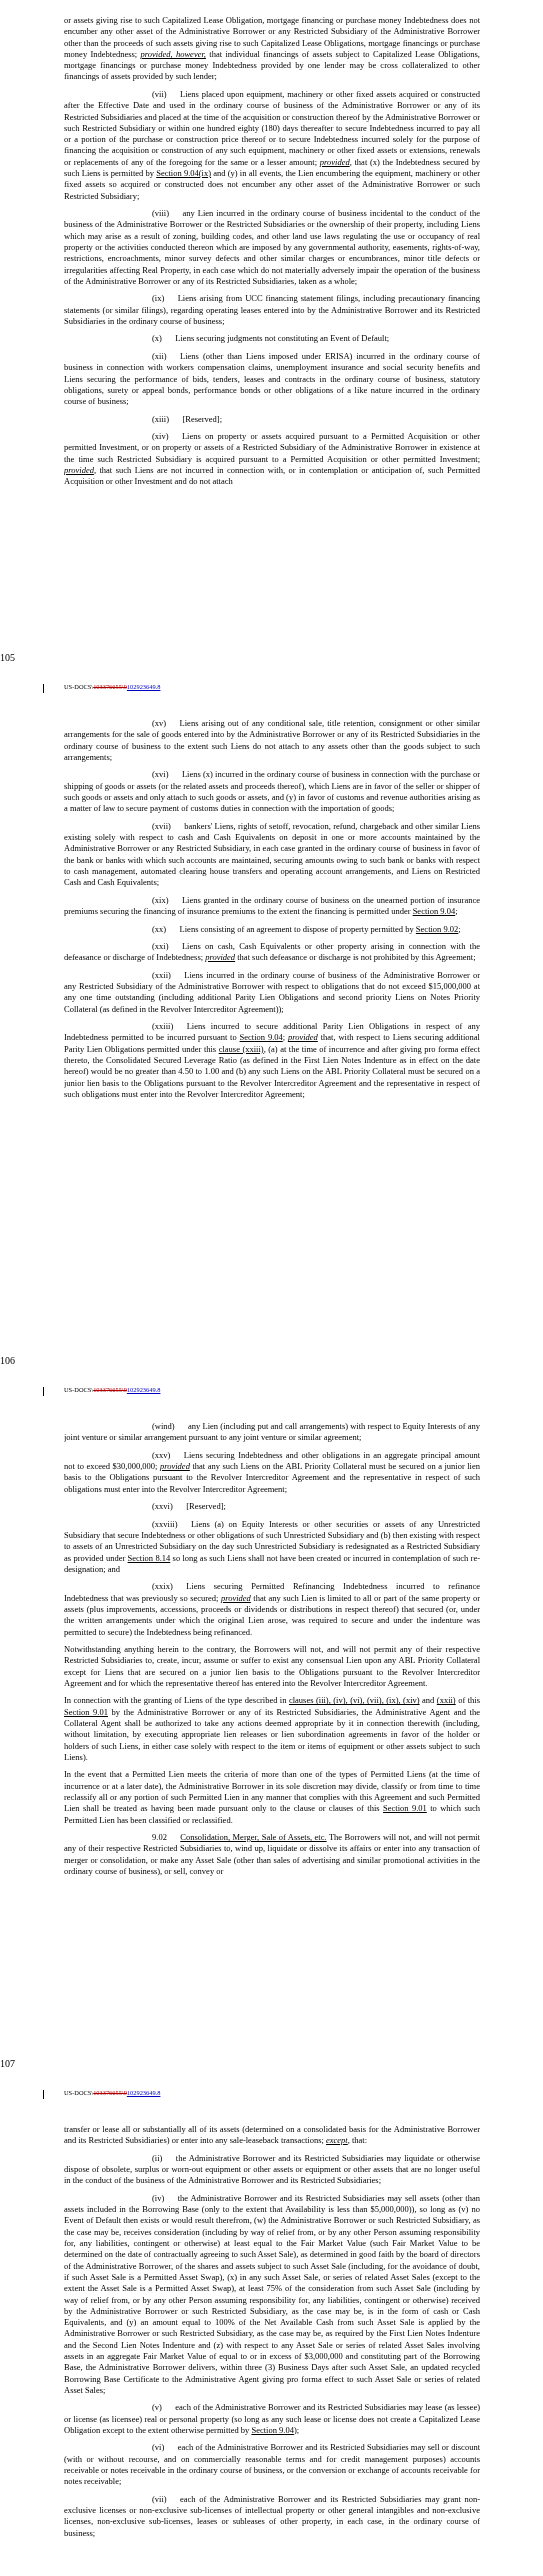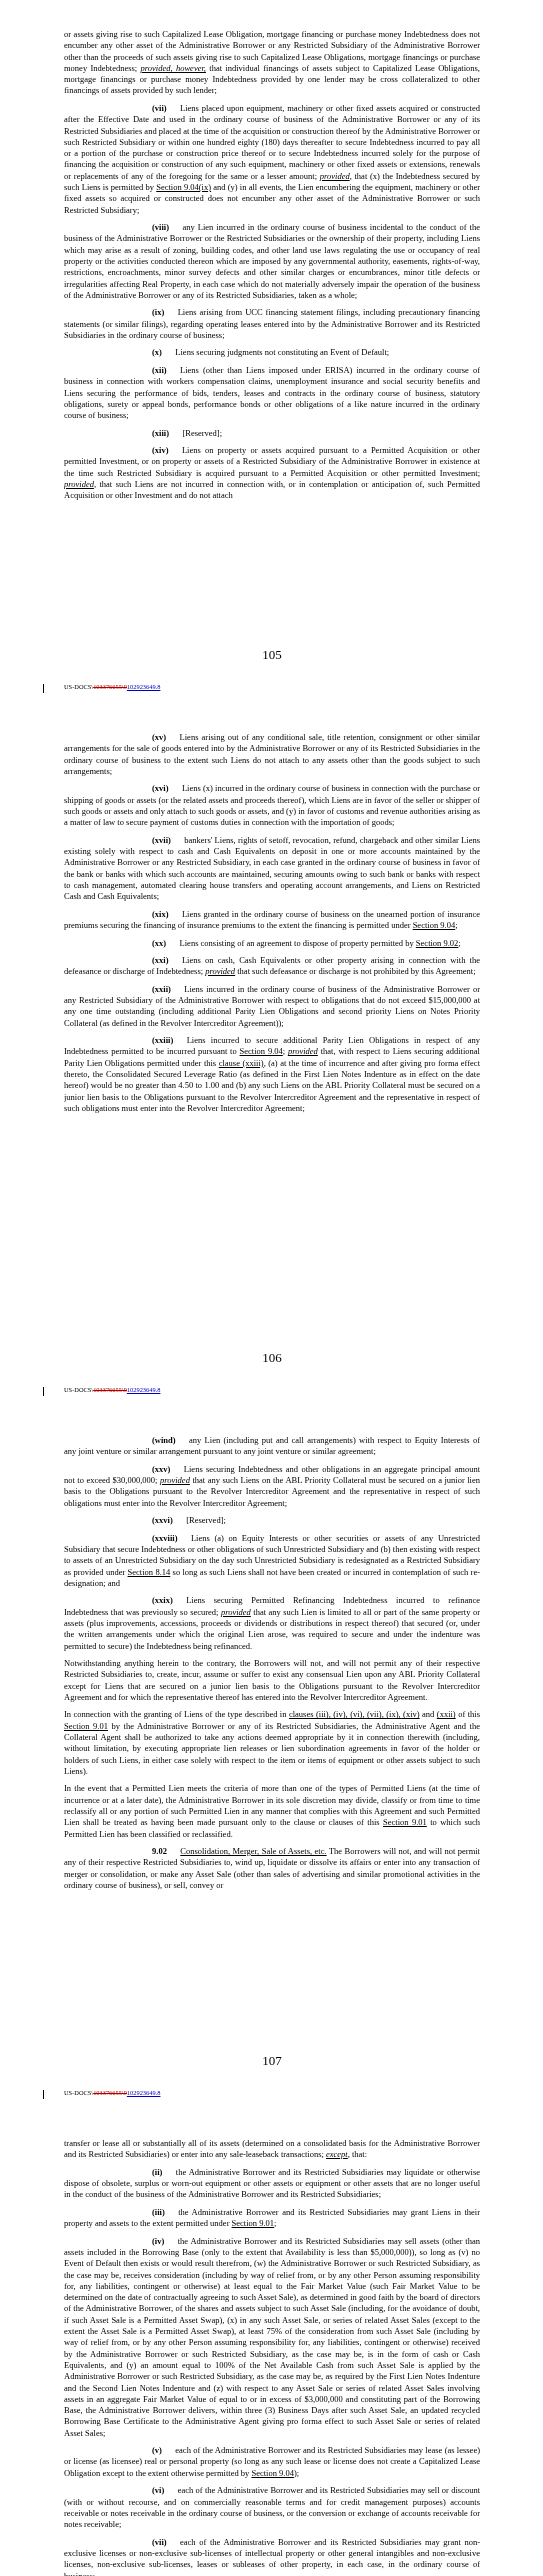--- a/index.html
+++ b/index.html
@@ -11,59 +11,59 @@
     width: 544px;
   }
   .viewport {
     width: 544px;
   }
   .page {
     width: 544px;
     height: 703px;
     position: relative;
     background: #ffffff;
-    padding: 29px 64px 0 64px;
+    padding: 15px 64px 0 64px;
     box-sizing: border-box;
     overflow: hidden;
   }
   .page-body {
     height: 613px;
     overflow: hidden;
   }
   .para {
     font-family: "Liberation Serif", "DejaVu Serif", serif;
     font-size: 8.5px;
     line-height: 11.3px;
     text-align: justify;
     color: #000000;
     margin: 0 0 6.2px 0;
     position: relative;
   }
   .para.indent { text-indent: 88px; }
-  .clause-label { padding-right: 13.4px; font-weight: bold; }
+  .clause-label { padding-right: 13.4px; }
   .run.u  { text-decoration: underline; }
   .run.iu { font-style: italic; text-decoration: underline; }
   .changed { position: relative; }
   .changed::before {
     content: "";
     position: absolute;
     left: -20.6px;
     top: 1.5px;
     width: 1px;
     height: 9.3px;
     background: #000000;
   }
   .page-number {
     position: absolute;
     bottom: 40px;
     left: 0;
     width: 100%;
-    text-align: center;
+    text-align: left;
     font-family: "Liberation Serif", "DejaVu Serif", serif;
-    font-size: 13px;
+    font-size: 10px;
     color: #000000;
   }
   .doc-footer {
     position: absolute;
     bottom: 13.4px;
     left: 64px;
     font-family: "Liberation Serif", "DejaVu Serif", serif;
     font-size: 6.4px;
     color: #000000;
     white-space: nowrap;
@@ -116,21 +116,20 @@
           <p class="para"><span class="run">In the event that a Permitted Lien meets the criteria of more than one of the types of Permitted Liens (at the time of incurrence or at a later date), the Administrative Borrower in its sole discretion may divide, classify or from time to time reclassify all or any portion of such Permitted Lien in any manner that complies with this Agreement and such Permitted Lien shall be treated as having been made pursuant only to the clause or clauses of this </span><span class="run u">Section 9.01</span><span class="run"> to which such Permitted Lien has been classified or reclassified.</span></p>
           <p class="para indent"><span class="clause-label">9.02</span><span class="run u">Consolidation, Merger, Sale of Assets, etc.</span><span class="run">  The Borrowers will not, and will not permit any of their respective Restricted Subsidiaries to, wind up, liquidate or dissolve its affairs or enter into any transaction of merger or consolidation, or make any Asset Sale (other than sales of advertising and similar promotional activities in the ordinary course of business), or sell, convey or</span></p>
         </div>
         <div class="page-number">107</div>
         <div class="doc-footer changed"><span class="footer-prefix" style="color: rgb(0, 0, 0);">US-DOCS\</span><span class="footer-old" style="color: rgb(176, 0, 0);">103376655\9</span><span class="footer-new" style="color: rgb(0, 0, 191);">102923649.8</span></div>
       </div>
       <div class="page">
         <div class="page-body">
           <p class="para"><span class="run">transfer or lease all or substantially all of its assets (determined on a consolidated basis for the Administrative Borrower and its Restricted Subsidiaries) or enter into any sale-leaseback transactions; </span><span class="run iu">except</span><span class="run">, that:</span></p>
           <p class="para indent"><span class="clause-label">(ii)</span><span class="run">the Administrative Borrower and its Restricted Subsidiaries may liquidate or otherwise dispose of obsolete, surplus or worn-out equipment or other assets or equipment or other assets that are no longer useful in the conduct of the business of the Administrative Borrower and its Restricted Subsidiaries;</span></p>
-          <p class="para indent"><span class="clause-label">(iii)</span><span class="run">the Administrative Borrower and its Restricted Subsidiaries may grant Liens in their property and assets to the extent permitted under </span><span class="run u">Section 9.01</span><span class="run">;</span></p>
           <p class="para indent changed"><span class="clause-label">(iv)</span><span class="run">the Administrative Borrower and its Restricted Subsidiaries may sell assets (other than assets included in the Borrowing Base (only to the extent that Availability is less than $5,000,000)), so long as (v) no Event of Default then exists or would result therefrom, (w) the Administrative Borrower or such Restricted Subsidiary, as the case may be, receives consideration (including by way of relief from, or by any other Person assuming responsibility for, any liabilities, contingent or otherwise) at least equal to the Fair Market Value (such Fair Market Value to be determined on the date of contractually agreeing to such Asset Sale), as determined in good faith by the board of directors of the Administrative Borrower, of the shares and assets subject to such Asset Sale (including, for the avoidance of doubt, if such Asset Sale is a Permitted Asset Swap), (x) in any such Asset Sale, or series of related Asset Sales (except to the extent the Asset Sale is a Permitted Asset Swap), at least 75% of the consideration from such Asset Sale (including by way of relief from, or by any other Person assuming responsibility for, any liabilities, contingent or otherwise) received by the Administrative Borrower or such Restricted Subsidiary, as the case may be, is in the form of cash or Cash Equivalents, and (y) an amount equal to 100% of the Net Available Cash from such Asset Sale is applied by the Administrative Borrower or such Restricted Subsidiary, as the case may be, as required by the First Lien Notes Indenture and the Second Lien Notes Indenture and (z) with respect to any Asset Sale or series of related Asset Sales involving assets in an aggregate Fair Market Value of equal to or in excess of $3,000,000 and constituting part of the Borrowing Base, the Administrative Borrower delivers, within three (3) Business Days after such Asset Sale, an updated recycled Borrowing Base Certificate to the Administrative Agent giving pro forma effect to such Asset Sale or series of related Asset Sales;</span></p>
           <p class="para indent"><span class="clause-label">(v)</span><span class="run">each of the Administrative Borrower and its Restricted Subsidiaries may lease (as lessee) or license (as licensee) real or personal property (so long as any such lease or license does not create a Capitalized Lease Obligation except to the extent otherwise permitted by </span><span class="run u">Section 9.04</span><span class="run">);</span></p>
           <p class="para indent"><span class="clause-label">(vi)</span><span class="run">each of the Administrative Borrower and its Restricted Subsidiaries may sell or discount (with or without recourse, and on commercially reasonable terms and for credit management purposes) accounts receivable or notes receivable in the ordinary course of business, or the conversion or exchange of accounts receivable for notes receivable;</span></p>
           <p class="para indent"><span class="clause-label">(vii)</span><span class="run">each of the Administrative Borrower and its Restricted Subsidiaries may grant non-exclusive licenses or non-exclusive sub-licenses of intellectual property or other general intangibles and non-exclusive licenses, non-exclusive sub-licenses, leases or subleases of other property, in each case, in the ordinary course of business;</span></p>
         </div>
       </div>
     </div>
 </div>
 
 

